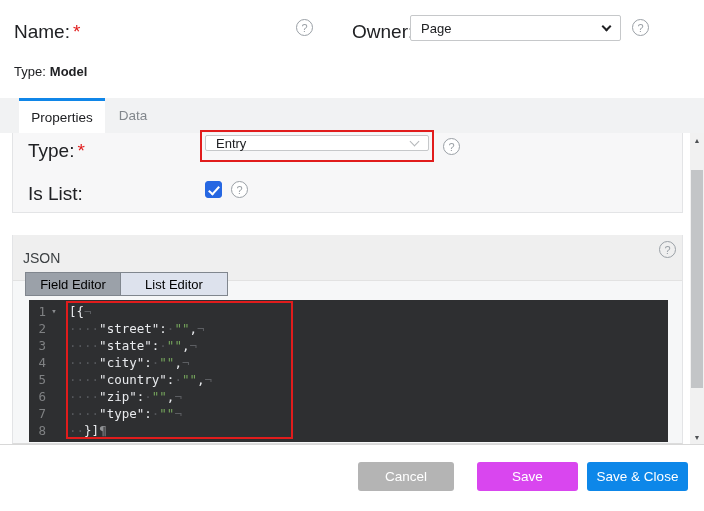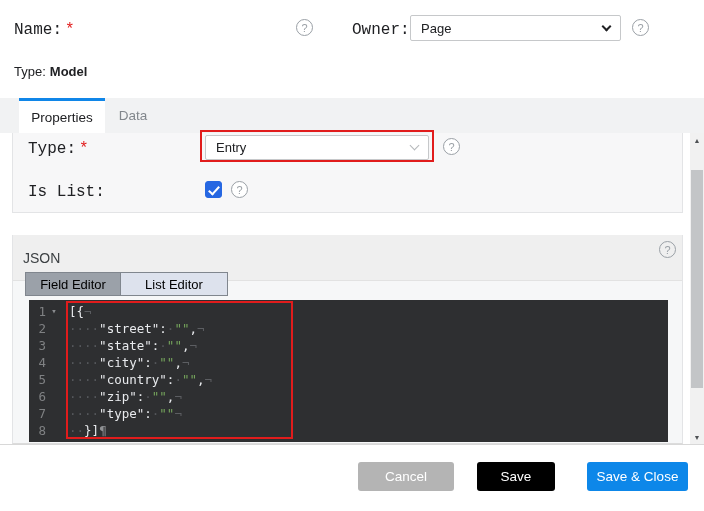--- a/index.html
+++ b/index.html
@@ -2,21 +2,21 @@
 <html><head>
 <meta charset="utf-8">
 <style>
   * { margin:0; padding:0; box-sizing:border-box; }
   html,body { background:#e9e9e9; }
   body { font-family:"Liberation Sans", sans-serif; -webkit-font-smoothing:antialiased; }
   .screen { position:relative; width:704px; height:511px; background:#ffffff; overflow:hidden;
             font-size:13px; color:#202124; }
 
   
-  .field-label { position:absolute; font-size:16px; color:#202124; white-space:nowrap;font-family:Liberation Mono, monospace; }
+  .field-label { position:absolute; font-size:19px; color:#202124; white-space:nowrap; }
   .req { color:#e11c1c; margin-left:3px; }
   .text-input { position:absolute; border:1px solid #cfd1d3; border-radius:2px; background:#fff;
                 font-family:"Liberation Sans",sans-serif; font-size:13px; color:#202124; padding:0 10px; outline:none; }
   .select-box { position:absolute; border:1px solid #c6c8ca; border-radius:2px; background:#fff;
                 display:flex; align-items:center; padding:0 10px; font-size:13px; color:#202124; cursor:pointer; }
   .chev { width:7px; height:7px; border-right:2px solid #202124; border-bottom:2px solid #202124;
           transform:rotate(45deg); margin-left:auto; margin-top:-4px; }
   .chev.light { border-color:#b4b7ba; border-width:1.5px; }
   .help-icon { position:absolute; width:17px; height:17px; border:1.5px solid #9aa0a6; border-radius:50%;
                color:#9aa0a6; font-size:11px; display:flex; align-items:center; justify-content:center;
@@ -80,21 +80,21 @@
               justify-content:center; font-size:7px; color:#4f5255; cursor:pointer; }
   .sb-up { top:0; } .sb-down { bottom:0; }
   .sb-thumb { position:absolute; left:1px; top:37px; width:12px; height:218px; background:#c3c5c7; cursor:grab; }
 
   
   .footer-divider { position:absolute; left:0; top:444px; width:704px; height:1px; background:#d8d8d8; }
   .footer-btn { position:absolute; top:462px; height:29px; border:none; border-radius:3px; color:#ffffff;
                 font-family:"Liberation Sans",sans-serif; font-size:13.5px; display:flex; align-items:center;
                 justify-content:center; cursor:pointer; }
   .btn-cancel { left:358px; width:96px; background:#b4b4b4; }
-  .btn-save { left:477px; width:78px; background:#000000; }
+  .btn-save { left:477px; width:101px; background:#d946ef; }
   .btn-save-close { left:587px; width:101px; background:#0d87e9; }
 </style>
 </head>
 <body>
 
 <div class="screen">
 
   <div class="field-label" style="left:14px; top:21px;">
     <span>Name:</span><span class="req">*</span>
   </div>
@@ -115,21 +115,21 @@
 
   <div class="tabstrip">
     <div class="tab tab-active">Properties</div>
     <div class="tab tab-idle">Data</div>
   </div>
 
   <div class="panel1"></div>
   <div class="field-label" style="left:28px; top:140px;">
     <span>Type:</span><span class="req">*</span>
   </div>
-  <div class="select-box" style="left:205px; top:135px; width:224px; height:25px;">
+  <div class="select-box" style="left:205px; top:135px; width:224px; height:16px;">
     <span>Entry</span>
     <span class="chev light"></span>
   </div>
   <div class="help-icon" style="left:443px; top:138px;">?</div>
 
   <div class="field-label" style="left:28px; top:183px;">Is List:</div>
   <div class="checkbox checked" style="left:205px; top:181px;"></div>
   <div class="help-icon" style="left:231px; top:181px;">?</div>
 
   <div class="json-panel">

